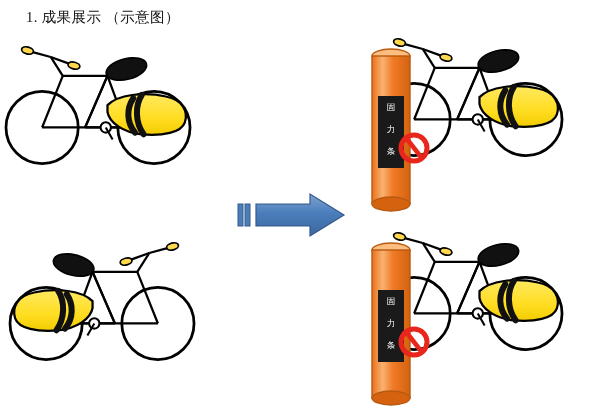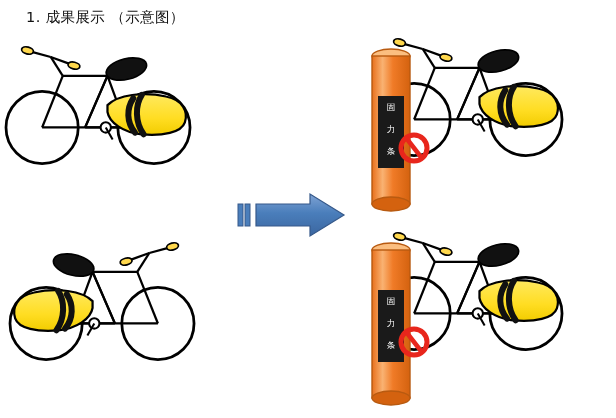--- a/index.html
+++ b/index.html
@@ -16,20 +16,21 @@
   }
 
   .title {
     position: absolute;
     left: 26px;
     top: 8px;
     font-size: 14.5px;
     color: #111111;
     letter-spacing: 0.4px;
     white-space: nowrap;
+    font-family: Liberation Serif, serif;
   }
 
   .canvas {
     position: absolute;
     left: 0;
     top: 0;
     width: 616px;
     height: 418px;
   }
 

